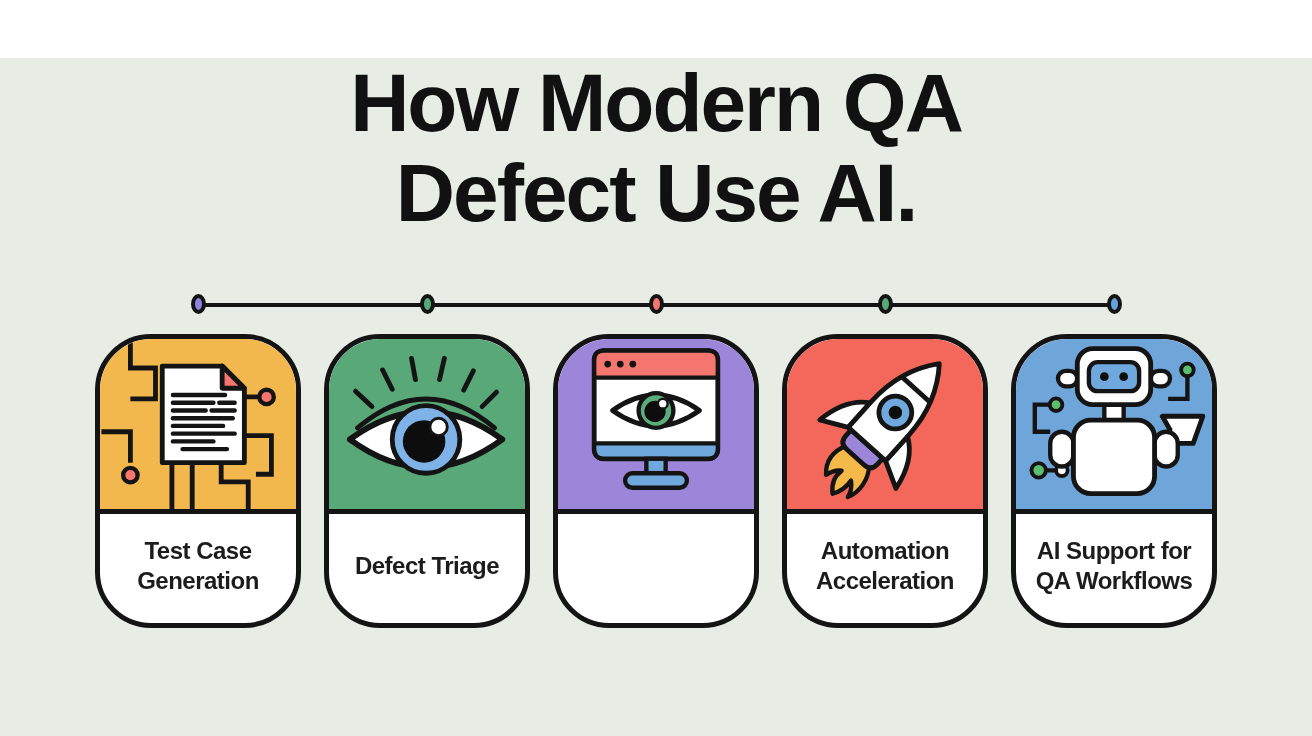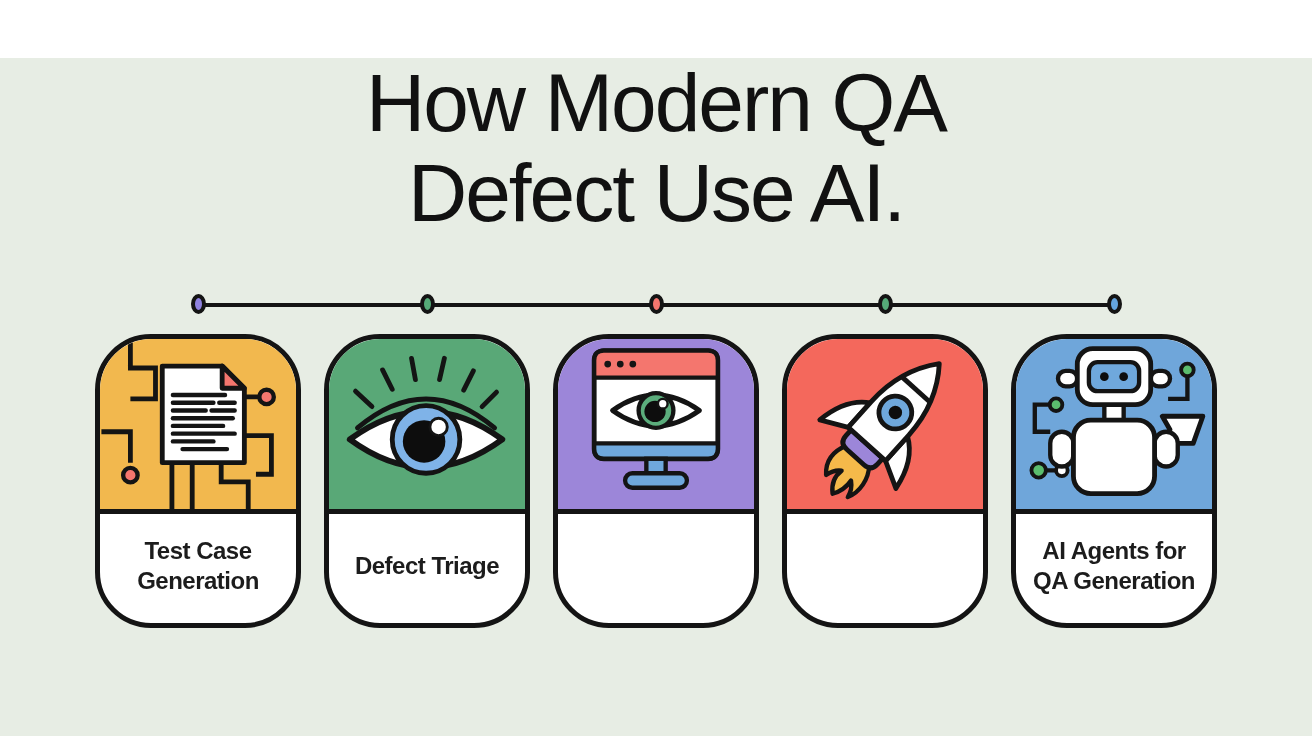--- a/index.html
+++ b/index.html
@@ -11,21 +11,21 @@
     width: 1312px;
     height: 736px;
     background: #E7EDE4;
   }
 
   .title {
     margin-top: 58px;
     text-align: center;
     font-size: 82px;
     line-height: 90px;
-    font-weight: normal;
+    font-weight: bold;
     letter-spacing: -2px;
     color: #111111;
   }
 
   .row {
     width: 1122px;
     margin: 0 auto;
     display: flex;
     gap: 23px;
   }
@@ -205,20 +205,21 @@
             <path d="M78,116 H122 V124 q0,10 -10,10 H88 q-10,0 -10,-10 Z" fill="#9C86D9" stroke="#141414" stroke-width="5" stroke-linejoin="round"></path>
 
             <path d="M100,4 C82,26 74,50 74,80 L74,116 H126 L126,80 C126,50 118,26 100,4 Z" fill="#FFFFFF" stroke="#141414" stroke-width="5" stroke-linejoin="round"></path>
             <path d="M80,40 H120" fill="none" stroke="#141414" stroke-width="5"></path>
 
             <circle cx="100" cy="72" r="17" fill="#6FA8DC" stroke="#141414" stroke-width="5"></circle>
             <circle cx="100" cy="72" r="7" fill="#0D0D0D"></circle>
           </g>
         </svg>
       </div>
+      <div class="card-label">Automation Acceleration</div>
     </div>
 
     <div class="card">
       <div class="card-top" style="background-color: rgb(111, 166, 218);">
         <svg viewBox="0 0 200 176">
           <g fill="none" stroke="#141414" stroke-width="4.5">
             <path d="M36,68 H18 V96 H34"></path>
             <path d="M28,136 H52"></path>
             <path d="M176,38 V62 H156"></path>
           </g>
@@ -238,17 +239,17 @@
           <rect x="142" y="96" width="24" height="36" rx="12" fill="#FFFFFF" stroke="#141414" stroke-width="4.5"></rect>
 
           <rect x="62" y="10" width="76" height="58" rx="16" fill="#FFFFFF" stroke="#141414" stroke-width="5"></rect>
           <rect x="74" y="24" width="52" height="30" rx="9" fill="#6FA8DC" stroke="#141414" stroke-width="4.5"></rect>
           <circle cx="90" cy="39" r="4.5" fill="#0D0D0D"></circle>
           <circle cx="110" cy="39" r="4.5" fill="#0D0D0D"></circle>
 
           <rect x="58" y="84" width="84" height="76" rx="18" fill="#FFFFFF" stroke="#141414" stroke-width="5"></rect>
         </svg>
       </div>
-      <div class="card-label">AI Agents for QA Generation</div>
+      <div class="card-label">AI Support for QA Workflows</div>
     </div>
 
   </div>
 </div>
 
 </body></html>

